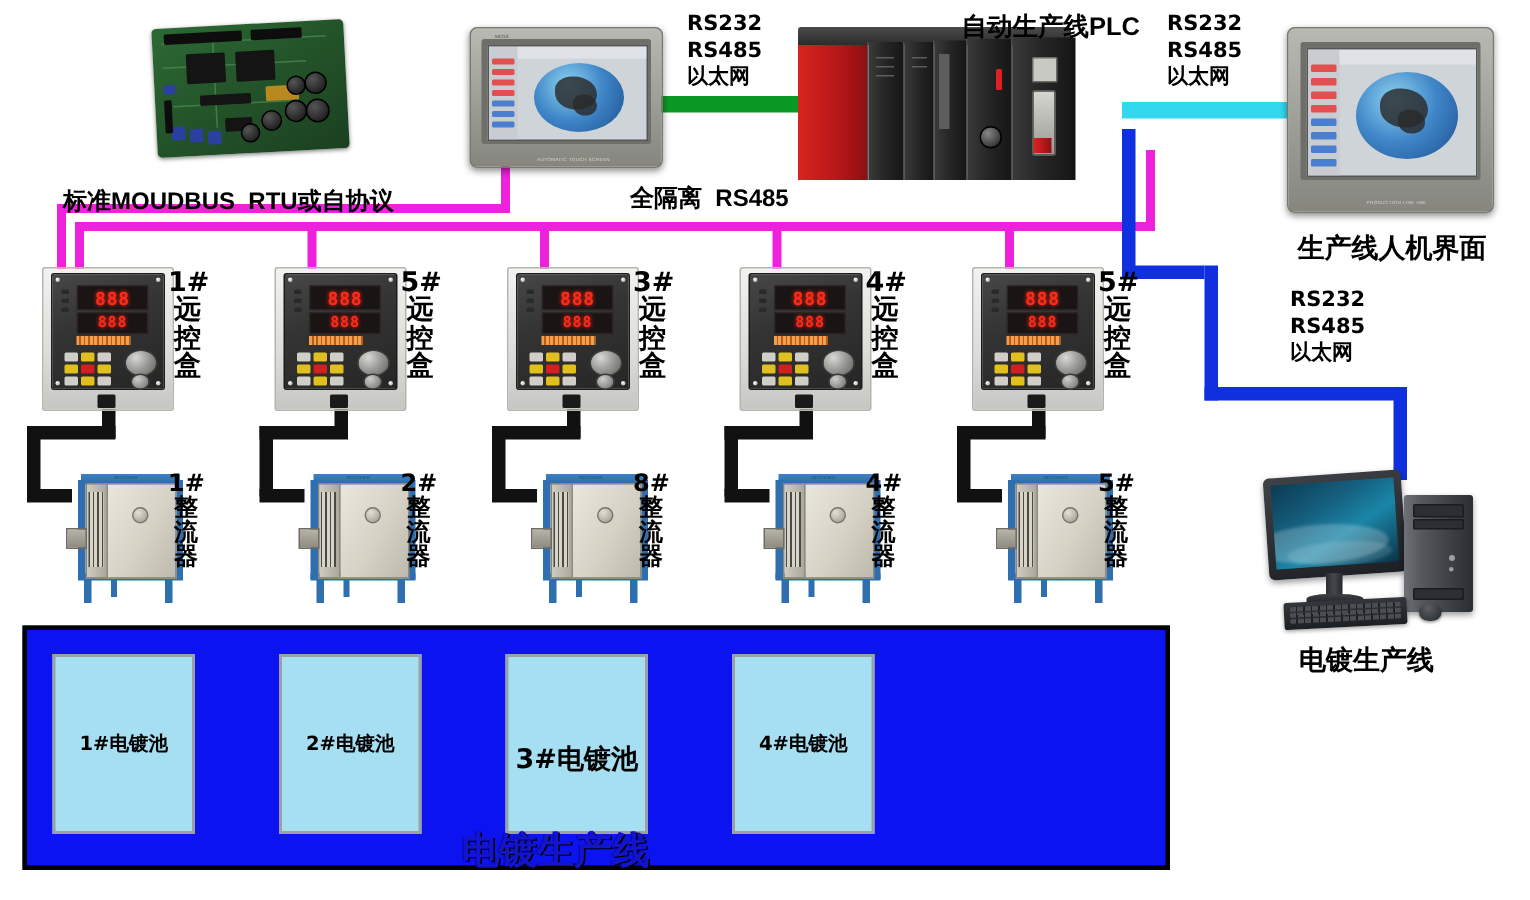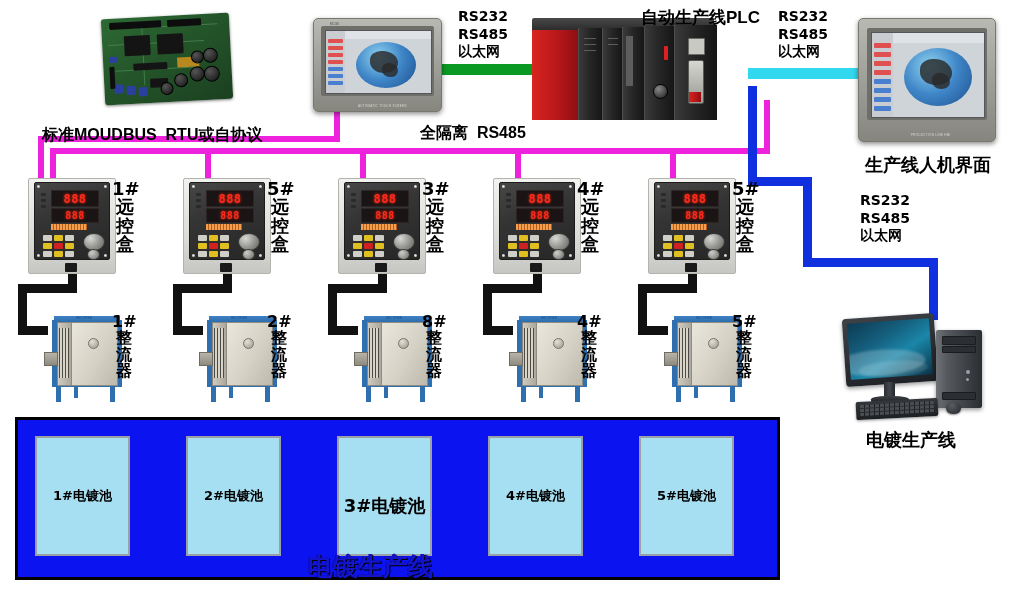--- a/index.html
+++ b/index.html
@@ -573,23 +573,20 @@
     </div>
     <div class="tank" style="left:168px;top:16px;width:95px;height:120px;">
       <span style="font-size:13px;">2#电镀池</span>
     </div>
     <div class="tank" style="left:319px;top:16px;width:95px;height:120px;">
       <span style="font-size:18px;margin-top:19px;">3#电镀池</span>
     </div>
     <div class="tank" style="left:470px;top:16px;width:95px;height:120px;">
       <span style="font-size:13px;">4#电镀池</span>
     </div>
-    <div class="tank" style="left:621px;top:16px;width:95px;height:120px;">
-      <span style="font-size:13px;">5#电镀池</span>
-    </div>
   </div>
   <div class="plate-title" style="left:308px;top:550px;font-size:25px;">电镀生产线</div>
 
   <div style="position:absolute;left:838px;top:308px;width:160px;height:110px;">
     <div class="mon-bez" style="left:6px;top:8px;width:92px;height:68px;">
       <div class="mon-scr" style="left:5px;top:5px;width:82px;height:56px;">
         <div class="mon-swoosh" style="left:-14px;top:28px;width:90px;height:26px;"></div>
         <div class="mon-swoosh" style="left:8px;top:40px;width:70px;height:16px;opacity:.6;"></div>
       </div>
     </div>

